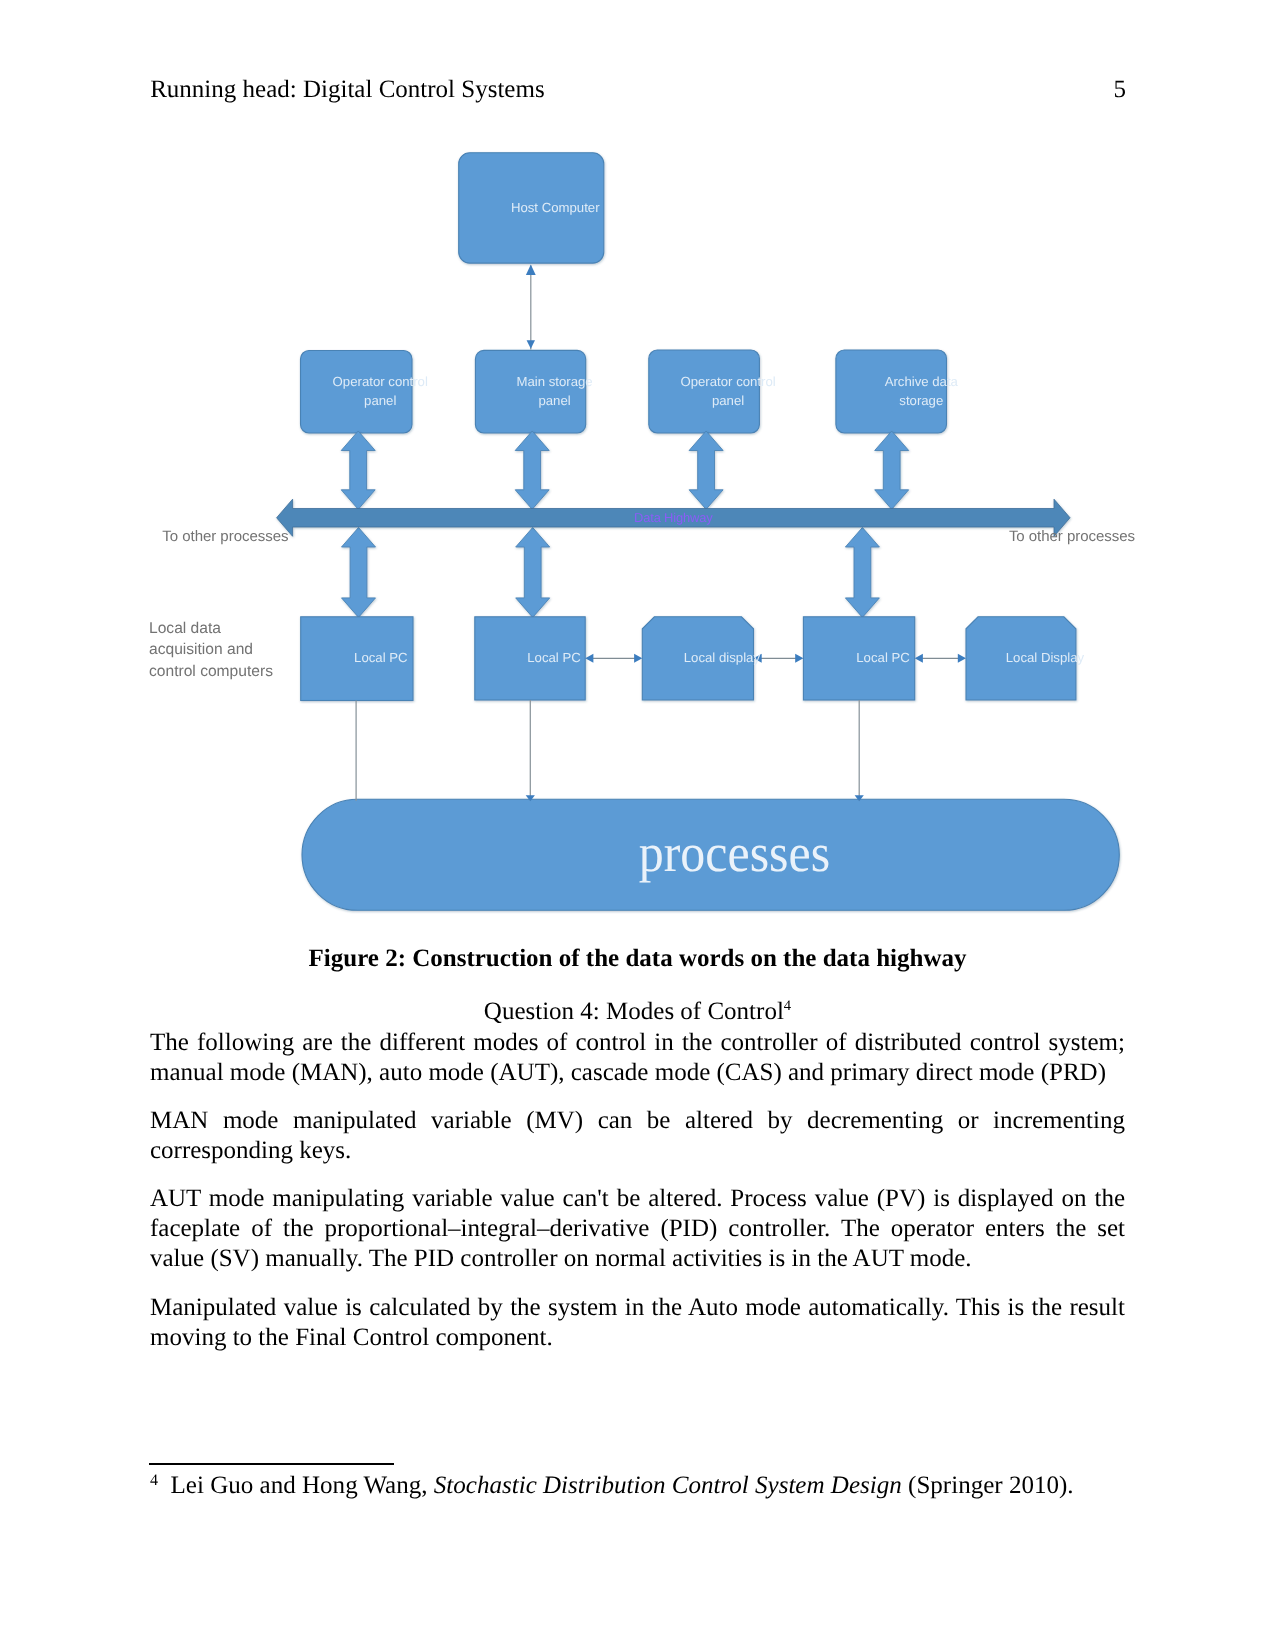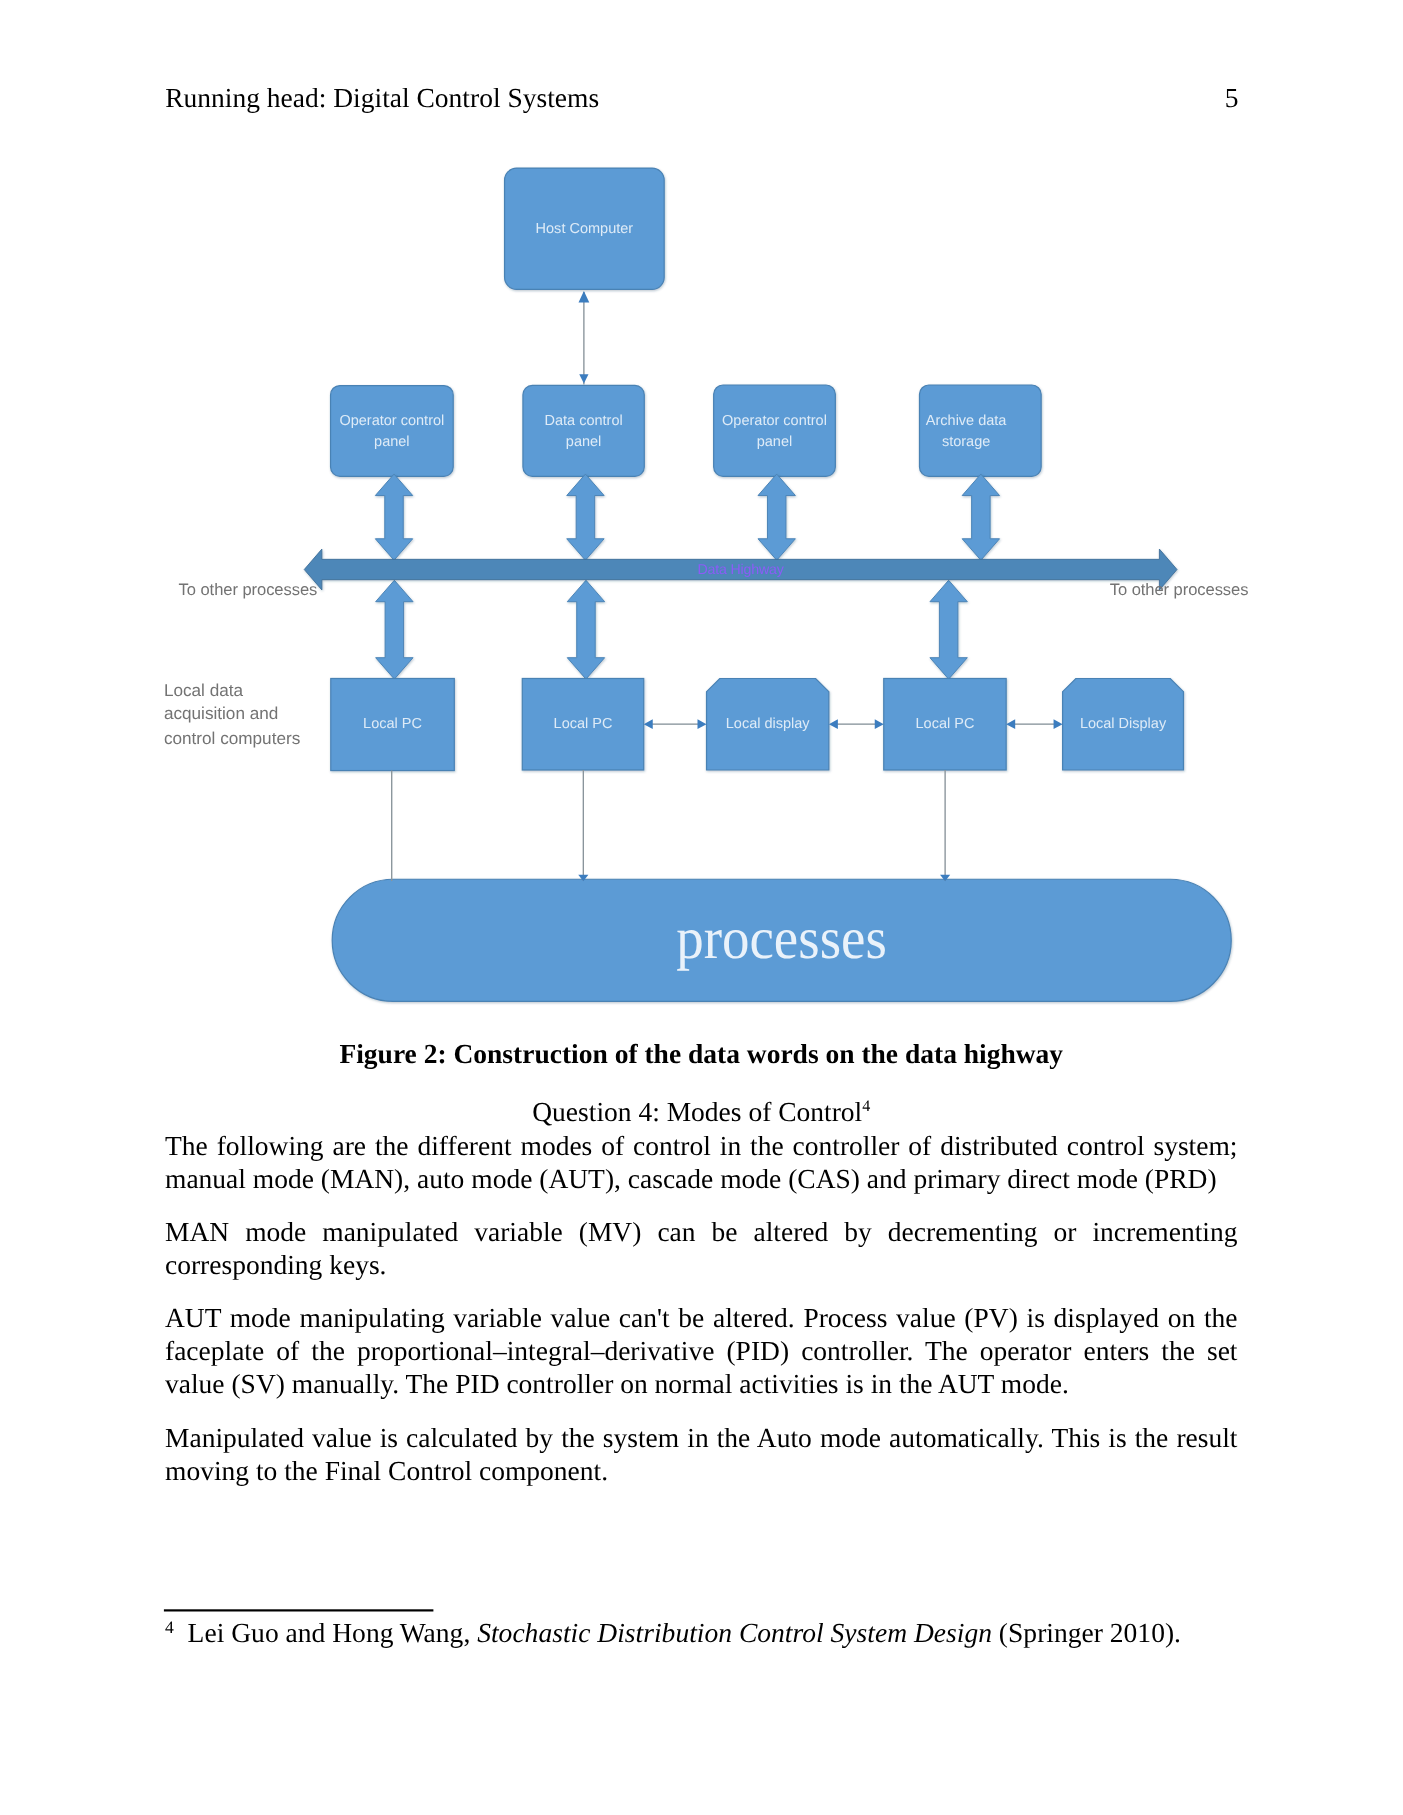--- a/index.html
+++ b/index.html
@@ -17,21 +17,21 @@
         text-align:justify;}
   .para.last{text-align-last:justify;}
   sup{font-size:0.585em;vertical-align:0.62em;line-height:0;}
   .fnrule{position:absolute;left:148.8px;top:1463px;width:245.5px;height:0;border-top:2.6px solid #000;}
   .footnote{position:absolute;left:150px;top:1470.6px;width:975px;font-size:25.05px;line-height:30.1px;}
   .footnote .fnum{font-size:0.64em;vertical-align:0.5em;line-height:0;}
   .fni{font-style:italic;}
   #figure .diagram{position:absolute;left:0;top:0;}
   .blabel{position:absolute;display:flex;align-items:center;justify-content:center;
           text-align:center;font-family:"Liberation Sans",sans-serif;font-size:13.2px;
-          line-height:18.7px;color:#DEEBF7;white-space:pre-line;letter-spacing:0;}
+          line-height:18.7px;color:#DEEBF7;white-space:pre-line;letter-spacing:0;margin-left:24px;}
   .blabel.proc{font-family:"Liberation Serif",serif;font-size:54px;line-height:1;color:#EAF2FA;letter-spacing:0;}
   .blabel.proc>span{display:inline-block;transform:scaleX(0.925) translateY(-2px);transform-origin:center;}
   .barlabel{position:absolute;display:flex;align-items:center;justify-content:center;
             font-family:"Liberation Sans",sans-serif;font-size:12.9px;color:#8b5cf6;white-space:nowrap;letter-spacing:-0.15px;}
   .sidelabel{position:absolute;font-family:"Liberation Sans",sans-serif;font-size:15.6px;letter-spacing:0;
              line-height:21.9px;color:#737373;white-space:pre-line;}
   .sidelabel.tiny{font-size:15.05px;letter-spacing:-0.06px;line-height:1;}
 </style>
 </head>
 <body>
@@ -95,25 +95,25 @@
 <path d="M381.3 660.2 L376.7 654.2 L385.90000000000003 654.2 Z" fill="#3C7DBF"></path>
 </g>
 <g>
 <line x1="710.2" y1="559.0" x2="710.2" y2="659.6" stroke="#8A959C" stroke-width="1.25"></line>
 <path d="M710.2 660.2 L705.6 654.2 L714.8000000000001 654.2 Z" fill="#3C7DBF"></path>
 </g>
 </svg>
 <div class="blabel" style="left:309.7px;top:11.8px;width:145.1px;height:110.3px">Host Computer</div>
 <div class="blabel" style="left:151.5px;top:209.5px;width:111.5px;height:82.5px">Operator control
 panel</div>
-<div class="blabel" style="left:326.4px;top:209.4px;width:110.3px;height:82.6px">Data control
+<div class="blabel" style="left:326.4px;top:209.4px;width:110.3px;height:82.6px">Main storage
 panel</div>
 <div class="blabel" style="left:499.8px;top:209px;width:110.6px;height:83px">Operator control
 panel</div>
-<div class="blabel" style="left:674px;top:209px;width:110.6px;height:83px">Archive data
+<div class="blabel" style="left:693px;top:209px;width:110.6px;height:83px">Archive data
 storage</div>
 <div class="blabel" style="left:151.7px;top:475.8px;width:112.3px;height:83.9px">Local PC</div>
 <div class="blabel" style="left:325.8px;top:475.8px;width:110.4px;height:83.2px">Local PC</div>
 <div class="blabel" style="left:493.3px;top:475.8px;width:111.2px;height:83.2px">Local display</div>
 <div class="blabel" style="left:654.4px;top:475.8px;width:111.3px;height:83.2px">Local PC</div>
 <div class="blabel" style="left:817px;top:475.8px;width:109.9px;height:83.2px">Local Display</div>
 <div class="blabel proc" style="left:153px;top:658.3px;width:817.3px;height:111px"><span>processes</span></div>
 <div class="barlabel" style="left:127.6px;top:367.5px;width:793.4px;height:18.5px">Data Highway</div>
 <div class="sidelabel tiny" style="left:-2.6px;top:388.3px;width:142px;text-align:right">To other processes</div>
 <div class="sidelabel tiny" style="left:859.9px;top:388.3px;width:200px;text-align:left">To other processes</div>

